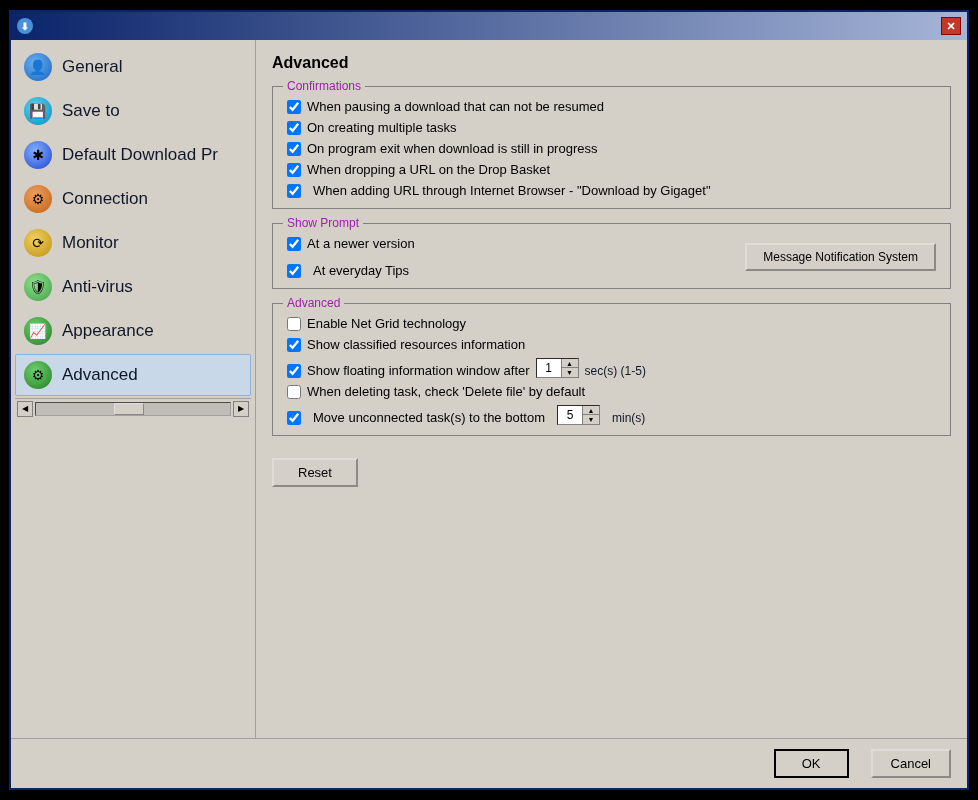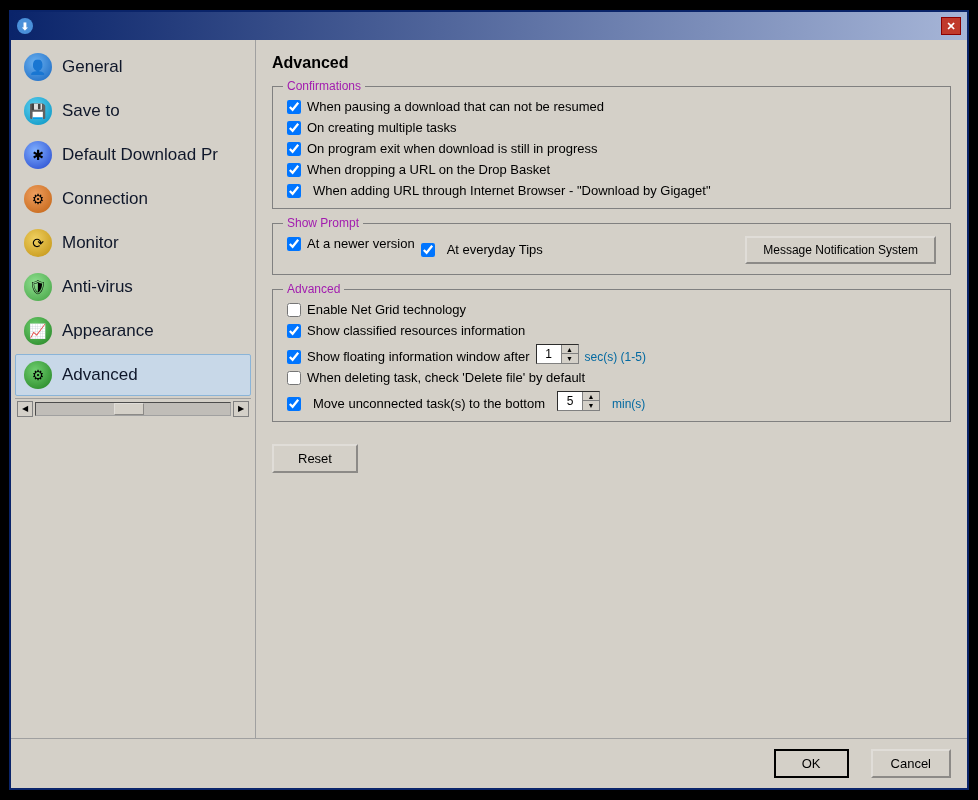--- a/index.html
+++ b/index.html
@@ -193,21 +193,21 @@
       color: #000;
     }
     .show-prompt-body {
       display: flex;
       gap: 12px;
       align-items: flex-start;
     }
     .show-prompt-checks {
       flex: 1;
       display: flex;
-      flex-direction: row;
+      flex-direction: column;
       gap: 6px;
     }
     .msg-btn {
       padding: 5px 16px;
       background: #d4d0c8;
       border: 2px outset #e0ddd8;
       font-size: 12px;
       cursor: pointer;
       white-space: nowrap;
       align-self: center;
@@ -243,21 +243,21 @@
       justify-content: center;
       font-size: 7px;
       cursor: pointer;
       line-height: 1;
     }
     .spinbox-arrow:first-child {
       border-bottom: 1px solid #808080;
     }
     .unit-label {
       font-size: 12px;
-      color: #0369a1;
+      color: #0f172a;
     }
     .bottom-bar {
       padding: 10px 16px;
       display: flex;
       justify-content: flex-end;
       gap: 22px;
       border-top: 1px solid #a0a0a0;
       background: #d4d0c8;
     }
     .bottom-btn {

